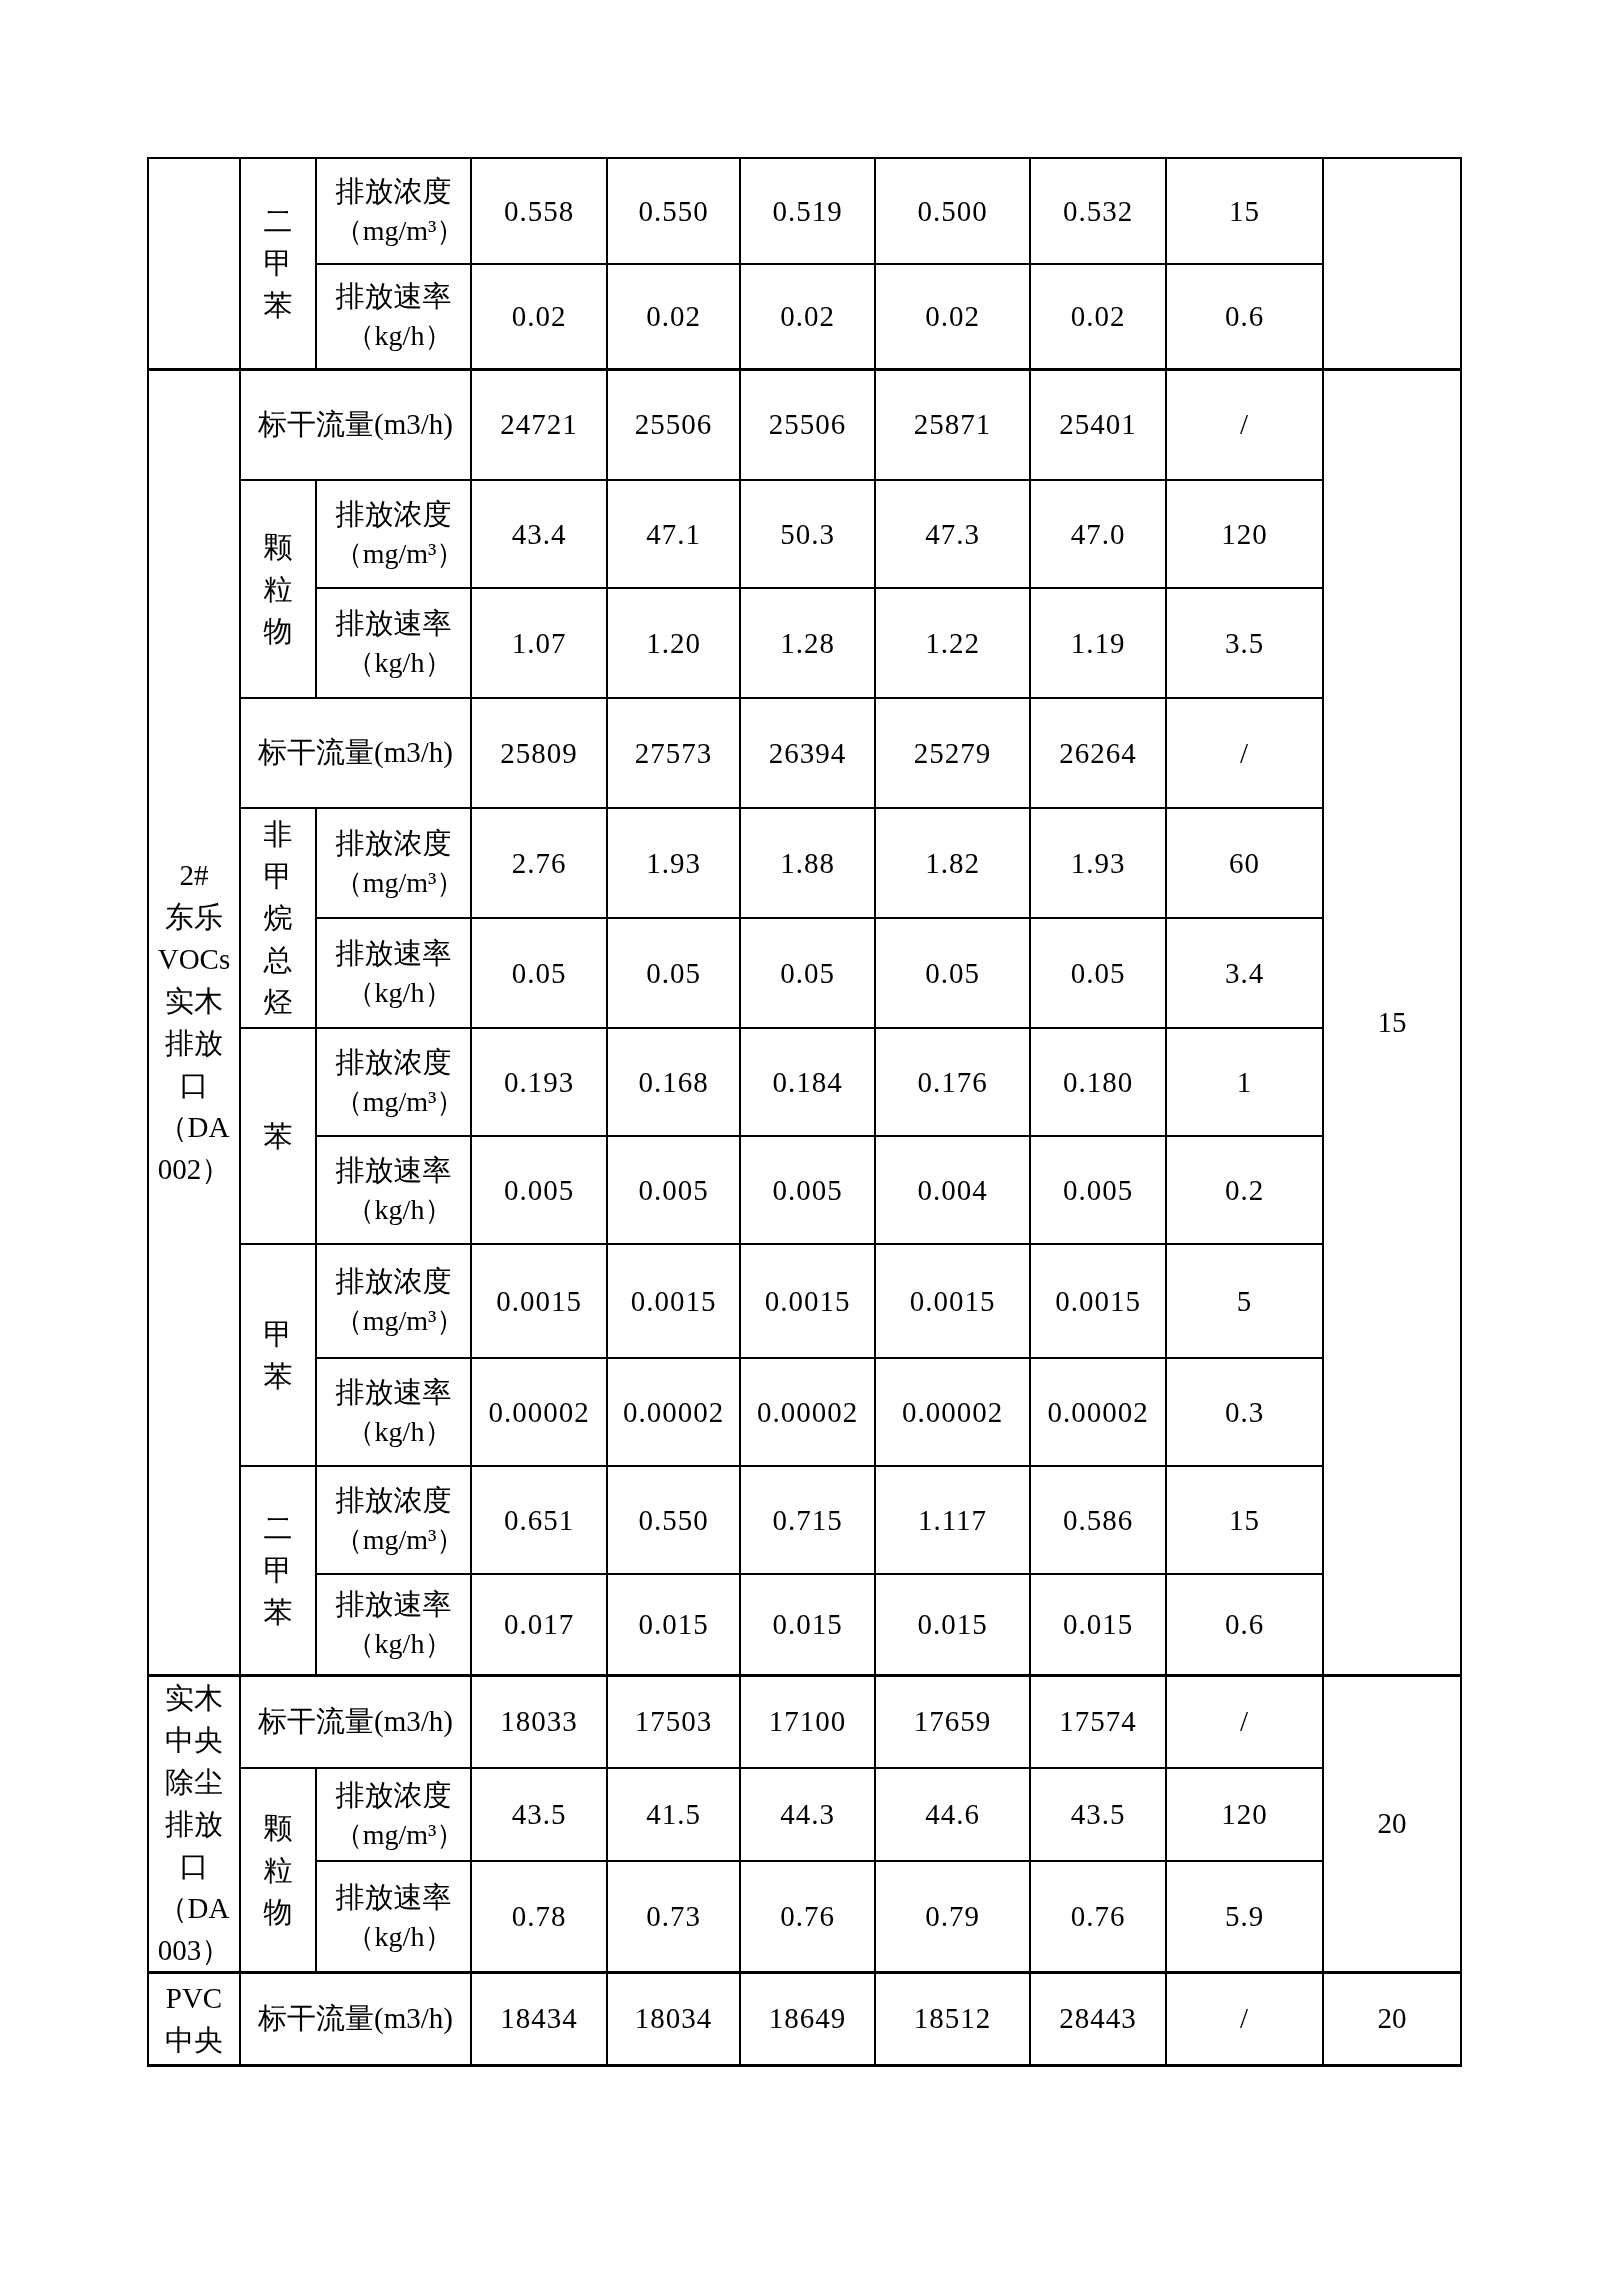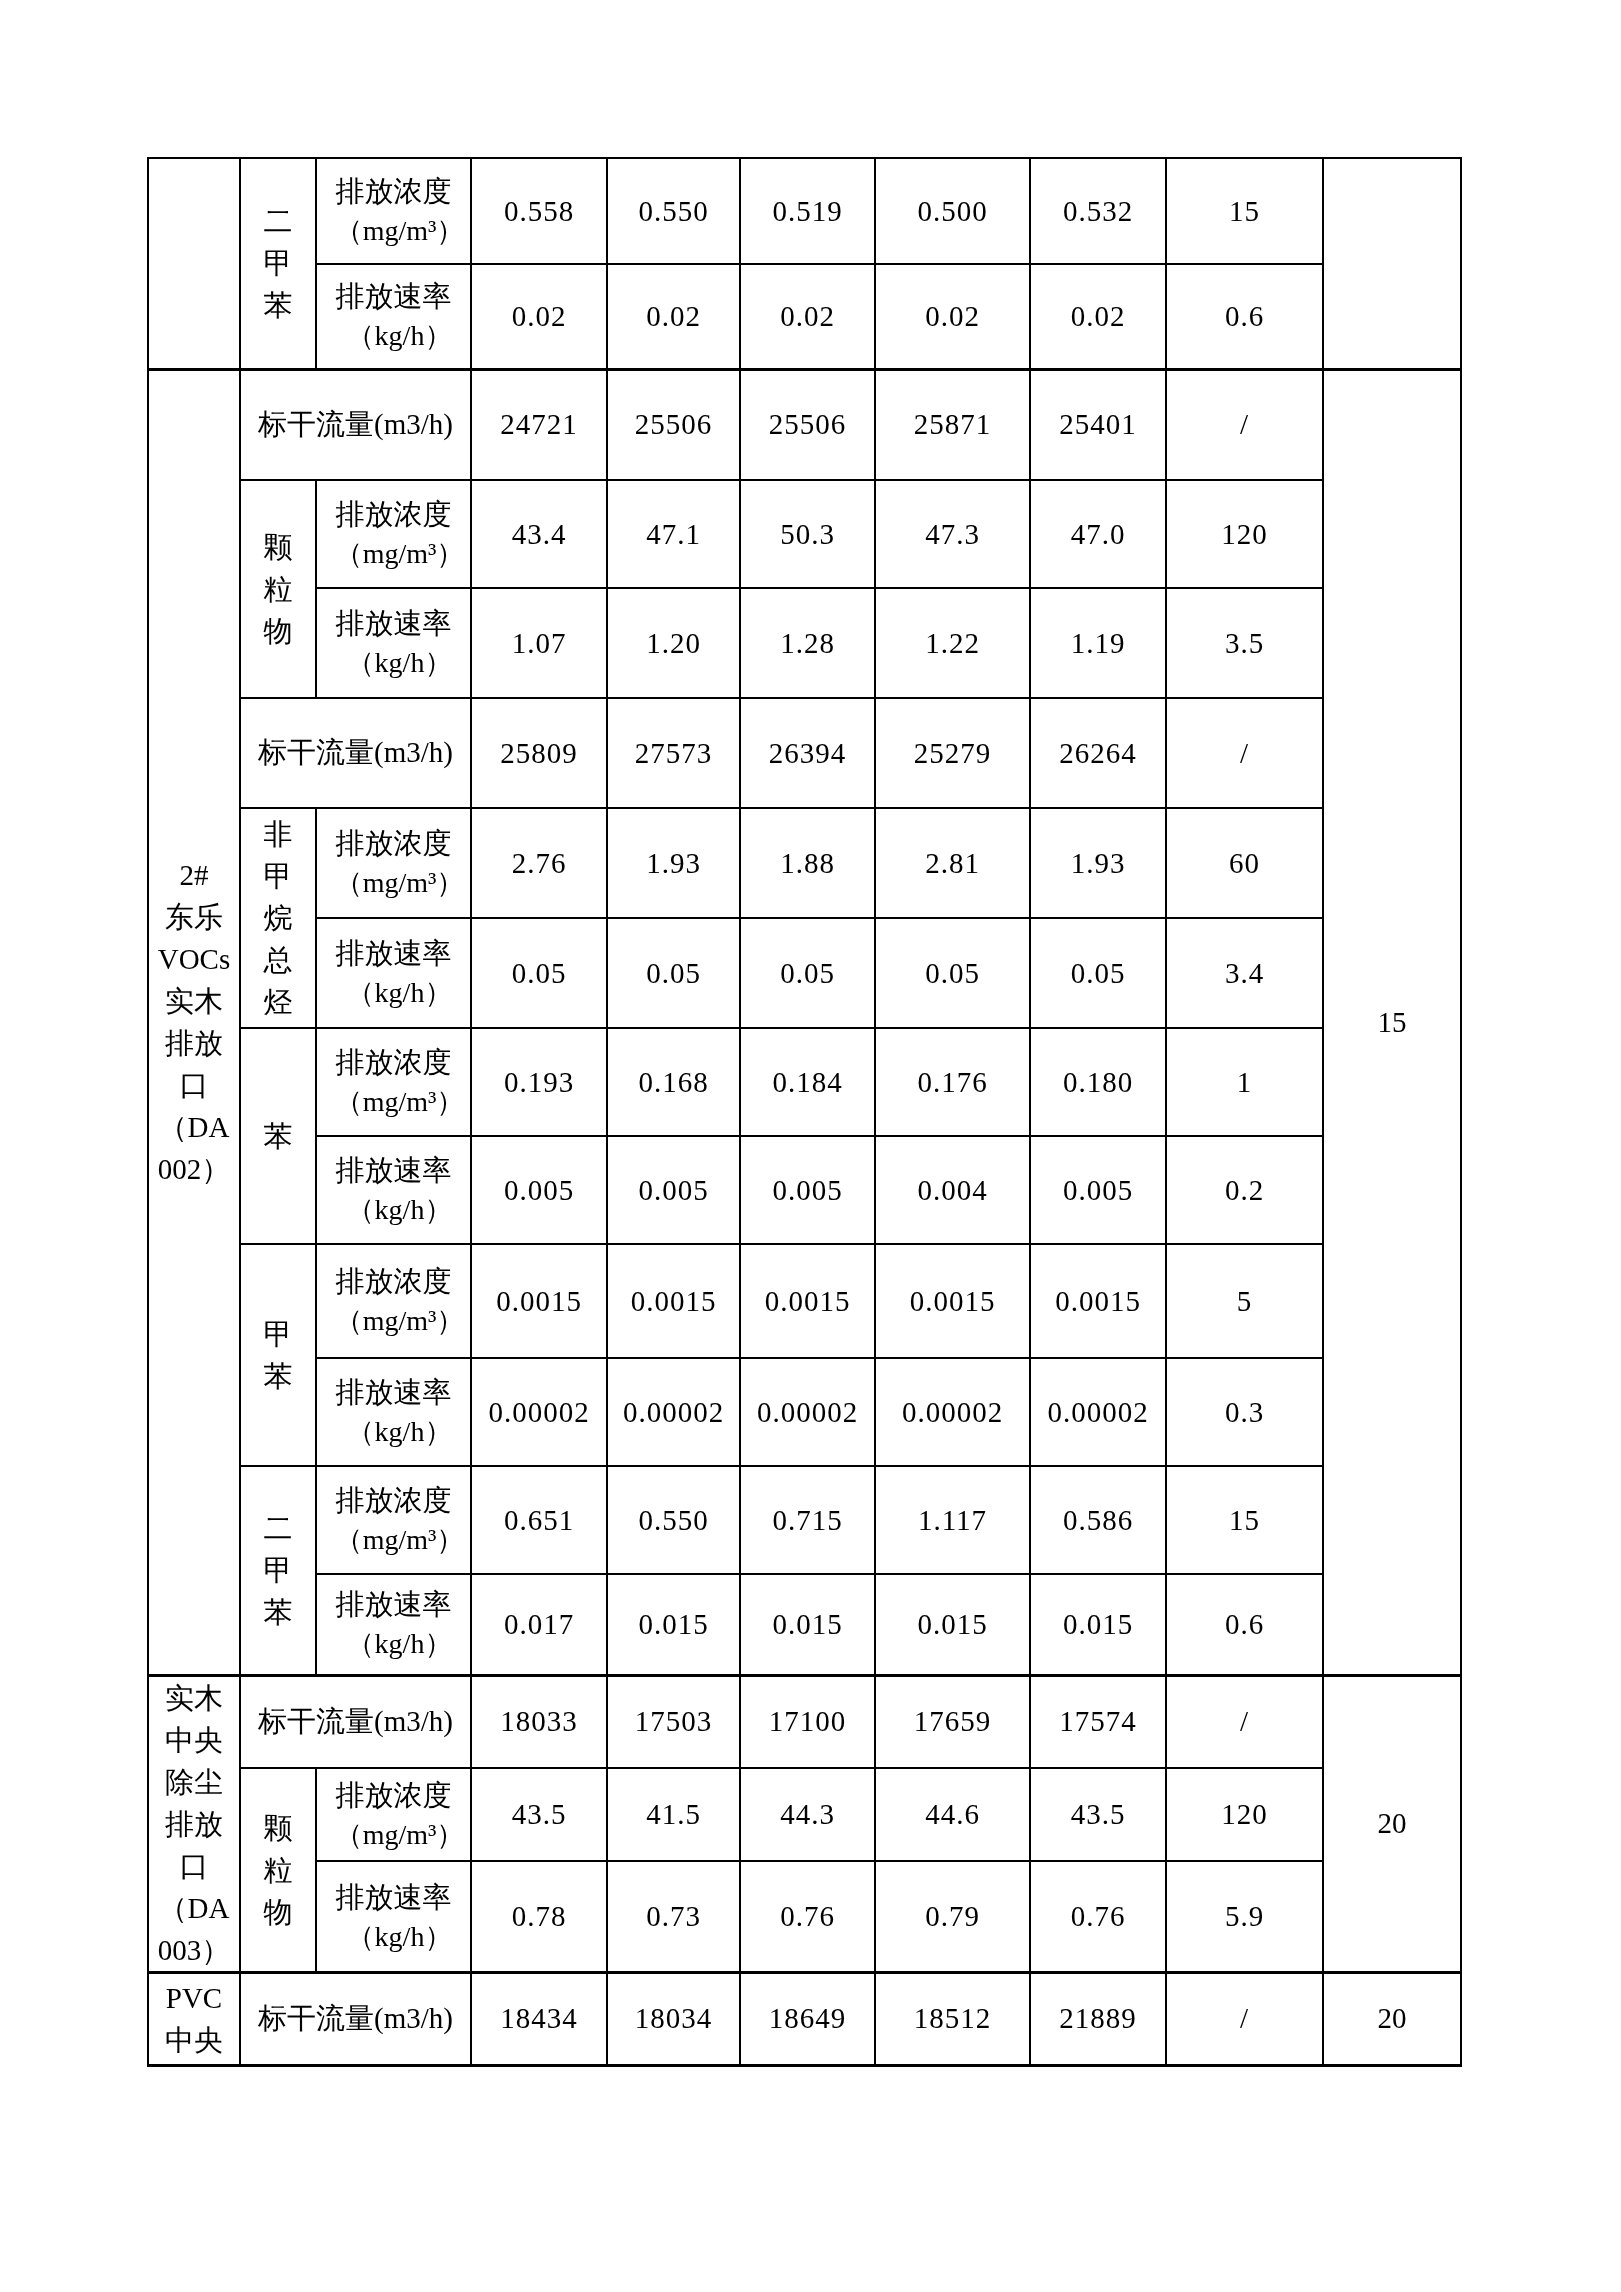--- a/index.html
+++ b/index.html
@@ -138,21 +138,21 @@
 烷
 总
 烃</td>
       <td>
         <div class="metric-label">排放浓度</div>
         <div class="metric-unit">（mg/m³）</div>
       </td>
       <td class="num">2.76</td>
       <td class="num">1.93</td>
       <td class="num">1.88</td>
-      <td class="num">2.81</td>
+      <td class="num">1.82</td>
       <td class="num">1.93</td>
       <td class="num">60</td>
     </tr>
     <tr style="height:110px">
       <td>
         <div class="metric-label">排放速率</div>
         <div class="metric-unit">（kg/h）</div>
       </td>
       <td class="num">0.05</td>
       <td class="num">0.05</td>
@@ -286,20 +286,20 @@
     </tr>
 
     <tr class="block-sep table-last" style="height:93px">
       <td class="outlet">PVC
 中央</td>
       <td colspan="2" class="flow-label">标干流量(m3/h)</td>
       <td class="num">18434</td>
       <td class="num">18034</td>
       <td class="num">18649</td>
       <td class="num">18512</td>
-      <td class="num">21889</td>
+      <td class="num">28443</td>
       <td class="num">/</td>
       <td class="freq">20</td>
     </tr>
   </tbody>
     </table>
 </div>
 
 
 </body></html>

